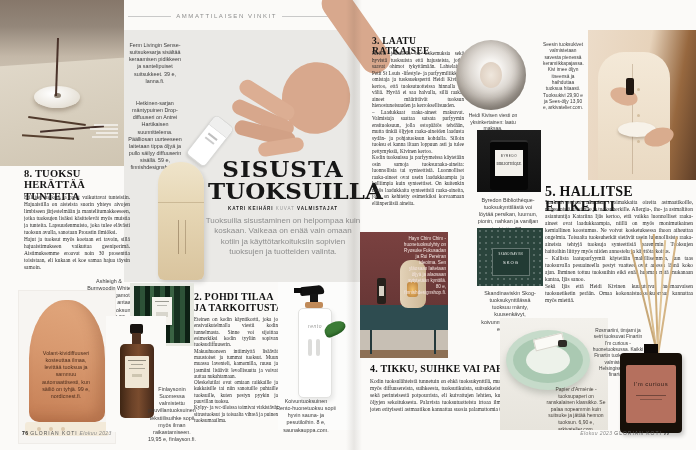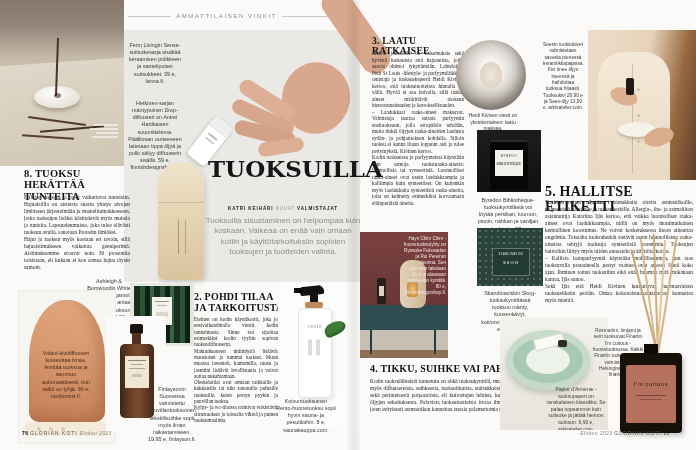--- a/index.html
+++ b/index.html
@@ -58,20 +58,21 @@
   <div style="position:absolute;left:5px;top:23px;width:11px;height:1.5px;background:#cccccc;"></div>
 </div>
 
 <div class="abs" style="left:158px;top:162px;width:46px;height:118px;border-radius:22px 22px 6px 6px;
             background:linear-gradient(180deg,#efe4ca 0%,#e6d6b4 40%,#d9c49e 100%);box-shadow:2px 3px 5px rgba(0,0,0,.12);">
   <div style="position:absolute;left:0;top:40px;width:100%;height:1px;background:rgba(120,90,50,.25);"></div>
   <div style="position:absolute;left:20px;top:58px;width:6px;height:34px;border-left:1px solid rgba(110,85,55,.45);border-right:1px solid rgba(110,85,55,.35);"></div>
 </div>
 
 <div class="abs" style="left:208px;top:158px;width:150px;text-align:center;font-family:'DejaVu Serif','Liberation Serif',serif;font-weight:700;color:#161616;line-height:.95;">
+  <div style="font-size:23px;letter-spacing:1px;">SISUSTA</div>
   <div style="font-size:23px;letter-spacing:0;">TUOKSUILLA</div>
 </div>
 <div class="abs" style="left:200px;top:206px;width:166px;text-align:center;font-size:4.6px;letter-spacing:.9px;color:#1c1c1c;font-weight:bold;">
   <span>KATRI KEIHÄRI</span>
   <span style="color:#9a9a9a;font-weight:normal;">KUVAT</span>
   <span>VALMISTAJAT</span>
 </div>
 <div class="abs" style="left:204px;top:216px;width:158px;text-align:center;font-size:8px;line-height:1.3;color:#8e8e8e;">Tuoksuilla sisustaminen on helpompaa kuin koskaan. Vaikeaa on enää vain omaan kotiin ja käyttötarkoituksiin sopivien tuoksujen ja tuotteiden valinta.</div>
 
 <div class="sec-head" style="left:24px;top:168px;width:108px;font-size:10.5px;">8. TUOKSU HERÄTTÄÄ TUNTEITA</div>

